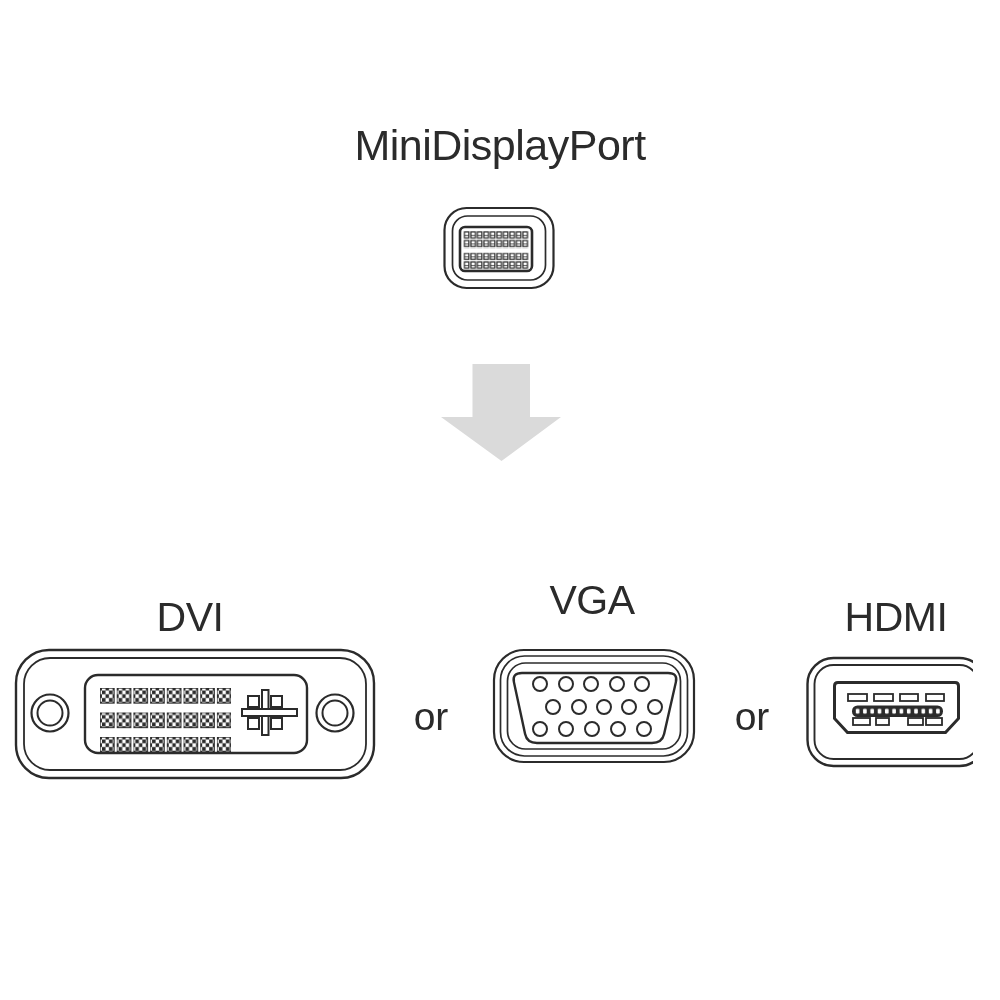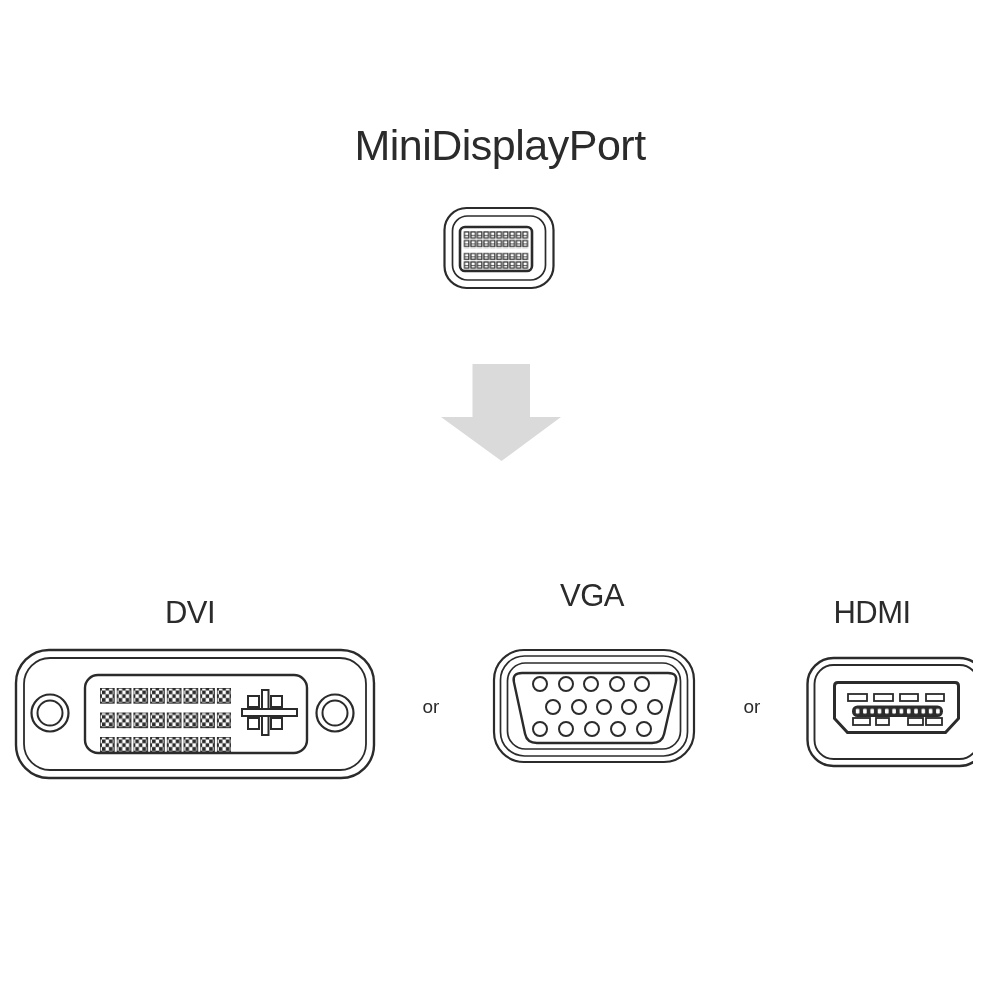--- a/index.html
+++ b/index.html
@@ -24,33 +24,33 @@
     transform:translateX(-50%);
     font-size:43px;
     letter-spacing:-0.5px;
     font-weight:400;
     white-space:nowrap;
     line-height:1.15;
   }
   .port-label{
     position:absolute;
     transform:translateX(-50%);
-    font-size:31px;
+    font-size:41px;
     letter-spacing:-0.5px;
     font-weight:400;
     line-height:1;
     white-space:nowrap;
   }
   .label-dvi{left:190px;top:597px;}
   .label-vga{left:592px;top:580px;}
-  .label-hdmi{left:872px;top:597px;}
+  .label-hdmi{left:896px;top:597px;}
   .or-label{
     position:absolute;
     transform:translateX(-50%);
-    font-size:19px;
+    font-size:39px;
     font-weight:400;
     line-height:1;
     white-space:nowrap;
   }
   .or-1{left:431px;top:697px;}
   .or-2{left:752px;top:697px;}
   .abs{position:absolute;}
 </style>
 </head>
 <body>

